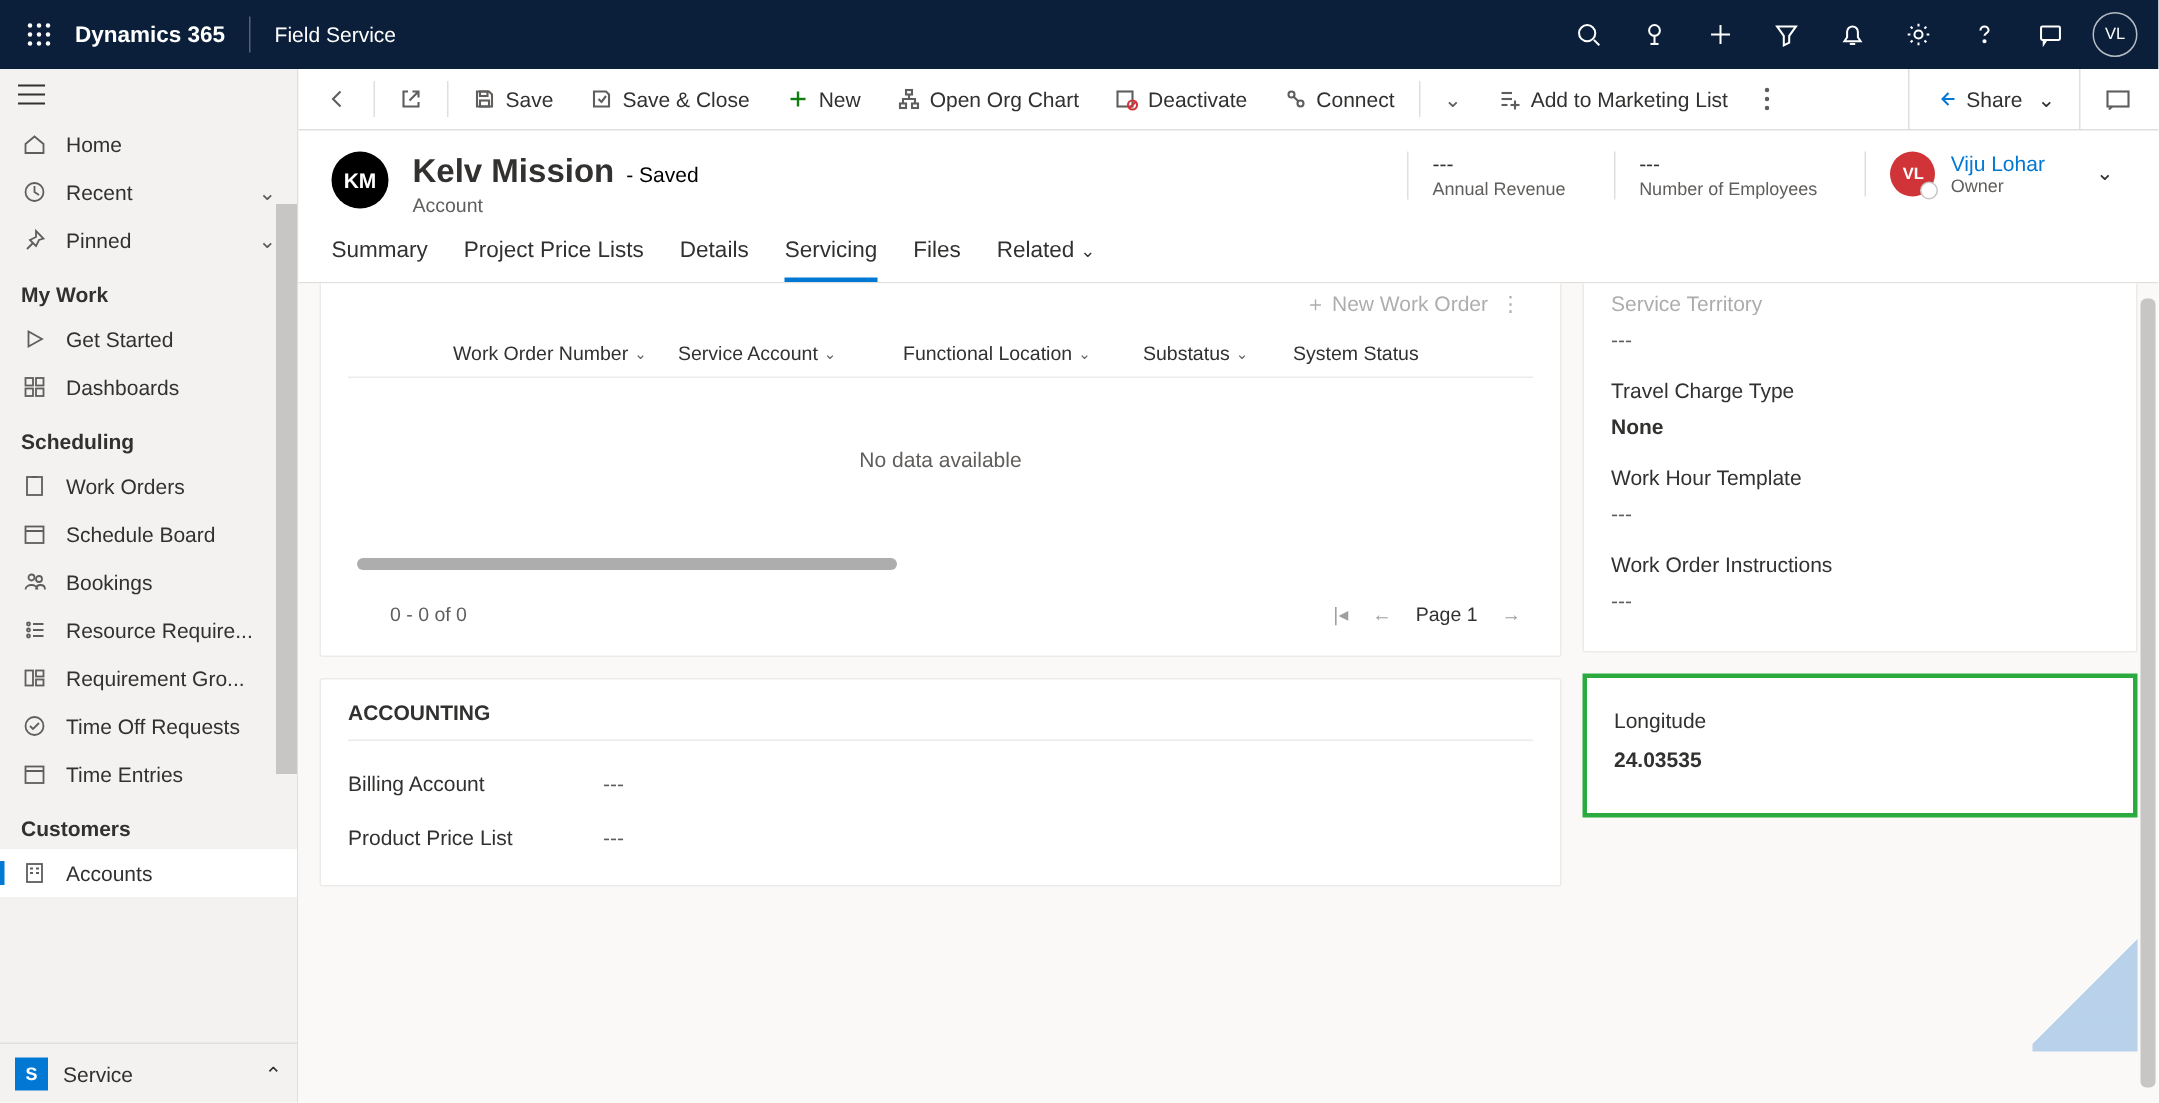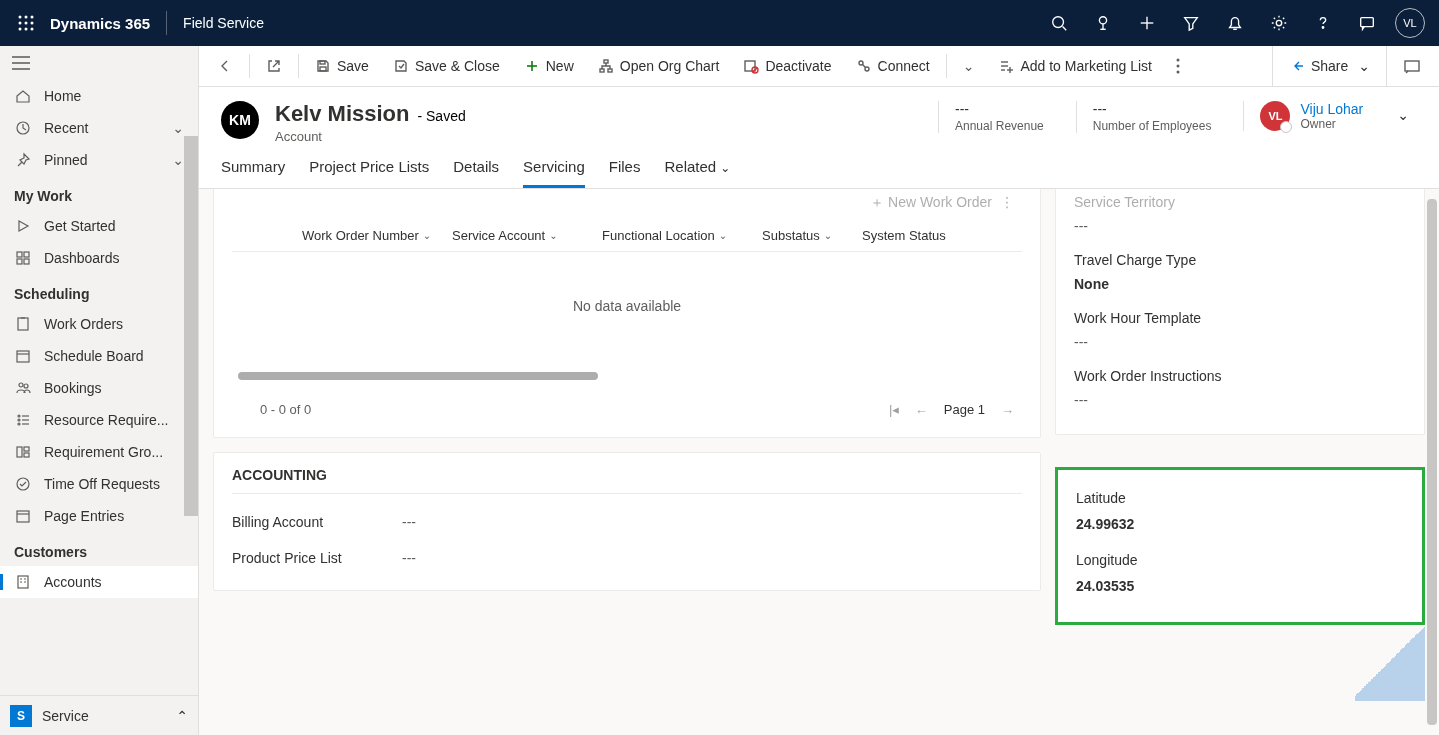--- a/index.html
+++ b/index.html
@@ -59,21 +59,21 @@
   .tabs { display:flex; gap:24px; padding: 14px 22px 0; border-bottom:1px solid #e1dfdd;}
   .tabs .tab { padding-bottom:10px; cursor:pointer; font-size:15px; color:#323130;}
   .tabs .tab.active { border-bottom:3px solid #0078d4; font-weight:400;}
   .tabs .tab .chev { margin-left:4px; font-size:12px;}
   
   .content-scroll { flex:1; background:#faf9f8; overflow:hidden; position:relative; display:flex; gap:14px; padding: 0 14px 14px; }
   .content-scroll .scrollbar-outer { position:absolute; right:2px; top:10px; bottom:10px; width:10px; background:#c8c6c4; border-radius:4px;}
   .content-scroll .blue-wedge { position:absolute; right:14px; bottom:34px; width:70px; height:80px; background: linear-gradient(135deg, transparent 50%, rgba(120,170,220,0.5) 50%); pointer-events:none;}
   
   .left-col { flex:1; display:flex; flex-direction:column; gap:14px; margin-top:-2px;}
-  .right-col { width:370px; display:flex; flex-direction:column; gap:32px; margin-top:-2px;}
+  .right-col { width:370px; display:flex; flex-direction:column; gap:14px; margin-top:-2px;}
   
   .card { background:#fff; border:1px solid #edebe9; border-radius:2px; padding: 14px 18px;}
   
   .grid-card { padding-top:0;}
   .grid-card .top-row { display:flex; justify-content:flex-end; padding:6px 0 8px; color:#605e5c;}
   .grid-card .new-link { color:#605e5c; font-size:14px; opacity:.5;}
   .grid-card .cols { display:flex; border-bottom:1px solid #edebe9; padding:8px 0;}
   .grid-card .col-h { font-size:13px; color:#323130; display:flex; align-items:center; gap:4px; padding:0 10px;}
   .grid-card .col-h .chev { font-size:10px; color:#605e5c;}
   .grid-card .empty { text-align:center; color:#605e5c; padding: 46px 0;}
@@ -295,21 +295,21 @@
         </span>
       <span>Time Off Requests</span>
     </div>
     <div class="nav-item">
       <span class="ico">
           <svg width="16" height="16" viewBox="0 0 16 16" fill="none" stroke="#605e5c" stroke-width="1.2">
             <rect x="2" y="3" width="12" height="11"></rect>
             <line x1="2" y1="6" x2="14" y2="6"></line>
           </svg>
         </span>
-      <span>Page Entries</span>
+      <span>Time Entries</span>
     </div>
     <div class="section-label">Customers</div>
     <div class="nav-item active">
       <span class="ico">
           <svg width="16" height="16" viewBox="0 0 16 16" fill="none" stroke="#605e5c" stroke-width="1.2">
             <rect x="3" y="2" width="10" height="12"></rect>
             <line x1="5" y1="5" x2="7" y2="5"></line>
             <line x1="9" y1="5" x2="11" y2="5"></line>
             <line x1="5" y1="8" x2="7" y2="8"></line>
             <line x1="9" y1="8" x2="11" y2="8"></line>
@@ -561,24 +561,20 @@
             <div class="rval">---</div>
           </div>
           <div class="rfield">
             <div class="rlbl">Work Order Instructions</div>
             <div class="rval">---</div>
           </div>
         </div>
 
         <div class="coord-card">
           <div class="rfield">
-            <div class="rlbl">Latitude</div>
-            <div class="rval">24.99632</div>
-          </div>
-          <div class="rfield">
             <div class="rlbl">Longitude</div>
             <div class="rval">24.03535</div>
           </div>
         </div>
       </div>
 
       <div class="scrollbar-outer"></div>
       <div class="blue-wedge"></div>
     </div>
 

